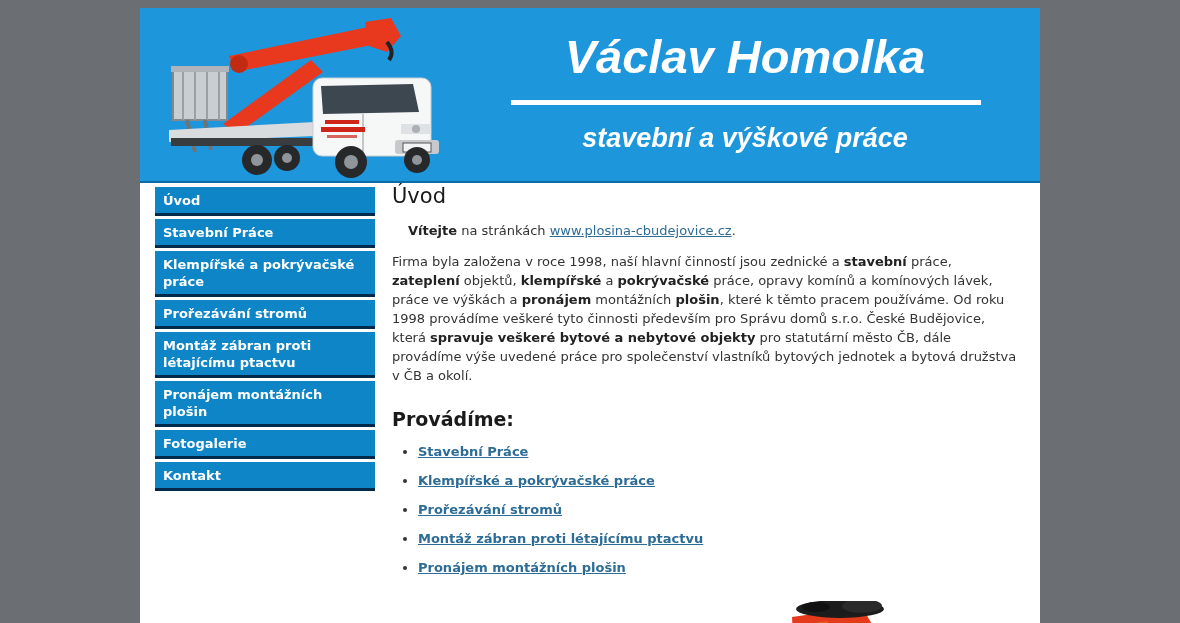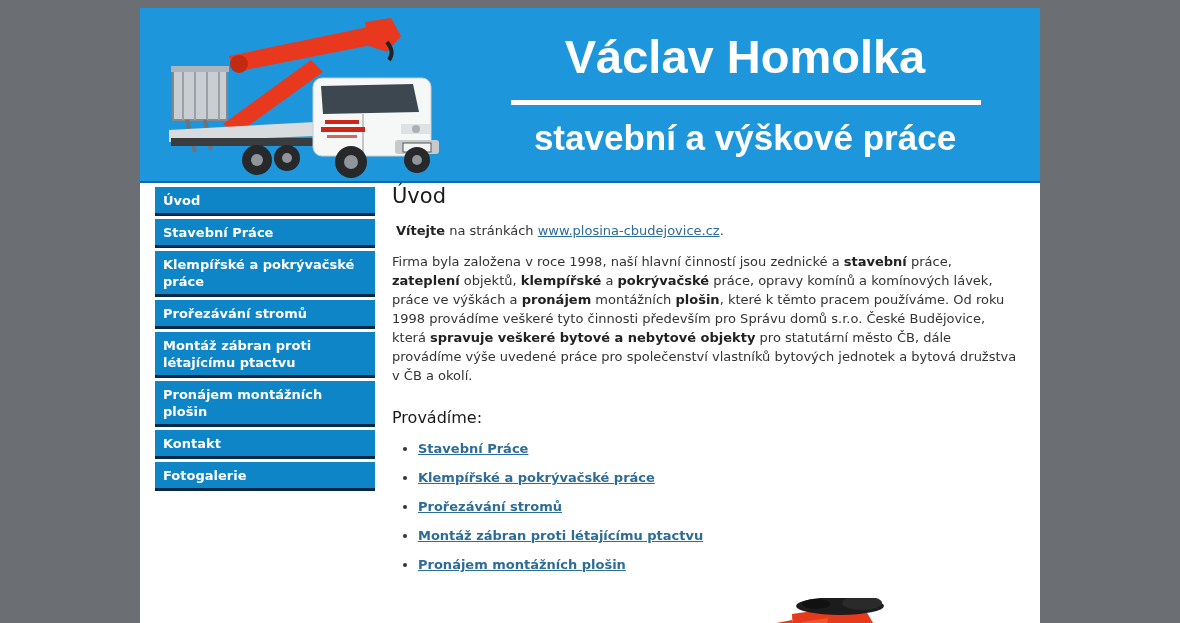--- a/index.html
+++ b/index.html
@@ -26,25 +26,26 @@
   }
   .truck { position: absolute; left: 25px; top: 4px; width: 282px; height: 170px; }
   .brand {
     position: absolute;
     right: 55px;
     top: 20px;
     width: 480px;
     text-align: center;
     color: #ffffff;
     font-family: "Liberation Sans", sans-serif;
+    font-style: italic;
     font-weight: bold;
   }
   .brand-title { font-size: 47px; line-height: 58px; letter-spacing: 0px; white-space: nowrap; }
   .brand-rule  { height: 5px; background: #ffffff; margin: 14px 4px 12px 6px; }
-  .brand-sub   { font-size: 35px; line-height: 42px; white-space: nowrap; }
+  .brand-sub   { font-size: 27px; line-height: 42px; white-space: nowrap; }
 
   
   .body-row { display: flex; align-items: flex-start; }
 
   
   .sidebar { width: 220px; margin: 4px 0 0 15px; flex: 0 0 auto; }
   .menu-item {
     display: block;
     background: #0e85c6;
     color: #ffffff;
@@ -60,35 +61,35 @@
 
   
   .content { margin-left: 17px; padding-right: 20px; width: 628px; }
   .page-title {
     font-size: 21px;
     font-weight: normal;
     color: #1a1a1a;
     margin: 1px 0 15px 0;
     font-family: "DejaVu Sans", sans-serif;
   }
-  .welcome { font-size: 13px; color: #333333; margin: 0 0 14px 4px; }
+  .welcome { font-size: 13px; color: #333333; margin: 0 0 14px 16px; }
   .welcome b { color: #222222; }
   .intro {
     font-size: 13px;
     color: #333333;
     line-height: 19px;
     margin: 0 0 23px 0;
   }
   .intro b { color: #222222; }
   a.text-link {
     color: #2d6c96;
     text-decoration: underline;
     cursor: pointer;
   }
-  .services-title { font-size: 16px; font-weight: normal; color: #1a1a1a; margin: 0 0 14px 0; }
+  .services-title { font-size: 19px; font-weight: bold; color: #1a1a1a; margin: 0 0 14px 0; }
   .services { margin: 0; padding: 0 0 0 26px; list-style: disc; }
   .services li { margin: 0 0 13px 0; font-size: 13px; color: #333; line-height: 16px; }
   .services a {
     color: #2d6c96;
     font-weight: bold;
     text-decoration: underline;
     cursor: pointer;
   }
   .machine-wrap { margin: 25px 0 0 118px; width: 392px; height: 75px; overflow: hidden; }
 </style>
@@ -154,22 +155,22 @@
 
   <div class="body-row">
 
     <nav class="sidebar">
       <a class="menu-item">Úvod</a>
       <a class="menu-item">Stavební Práce</a>
       <a class="menu-item">Klempířské a pokrývačské práce</a>
       <a class="menu-item">Prořezávání stromů</a>
       <a class="menu-item">Montáž zábran proti létajícímu ptactvu</a>
       <a class="menu-item">Pronájem montážních plošin</a>
+      <a class="menu-item">Fotogalerie</a>
       <a class="menu-item">Kontakt</a>
-      <a class="menu-item">Fotogalerie</a>
     </nav>
 
     <main class="content">
       <h1 class="page-title">Úvod</h1>
 
       <p class="welcome"><b>Vítejte</b><span> na stránkách </span><a class="text-link">www.plosina-cbudejovice.cz</a><span>.</span></p>
 
       <p class="intro"><span>Firma byla založena v roce 1998, naší hlavní činností jsou zednické a </span><b>stavební</b><span> práce, </span><b>zateplení</b><span> objektů, </span><b>klempířské</b><span> a </span><b>pokrývačské</b><span> práce, opravy komínů a komínových lávek, práce ve výškách a </span><b>pronájem</b><span> montážních </span><b>plošin</b><span>, které k těmto pracem používáme. Od roku 1998 provádíme veškeré tyto činnosti především pro Správu domů s.r.o. České Budějovice, která </span><b>spravuje veškeré bytové a nebytové objekty</b><span> pro statutární město ČB, dále provádíme výše uvedené práce pro společenství vlastníků bytových jednotek a bytová družstva v ČB a okolí.</span></p>
 
       <h2 class="services-title">Provádíme:</h2>

